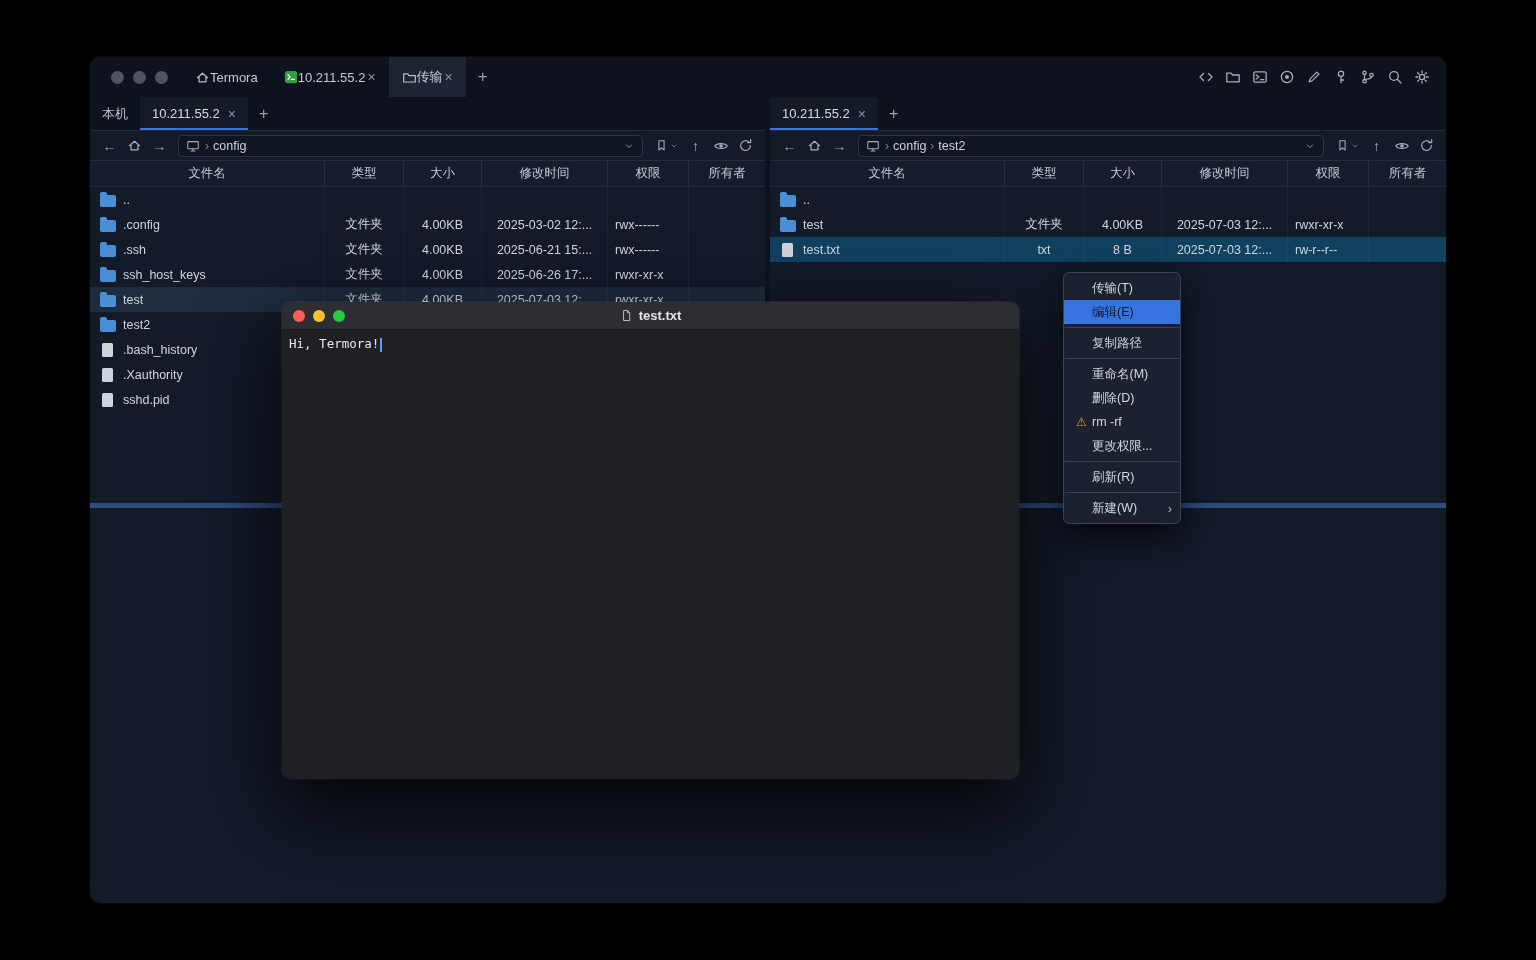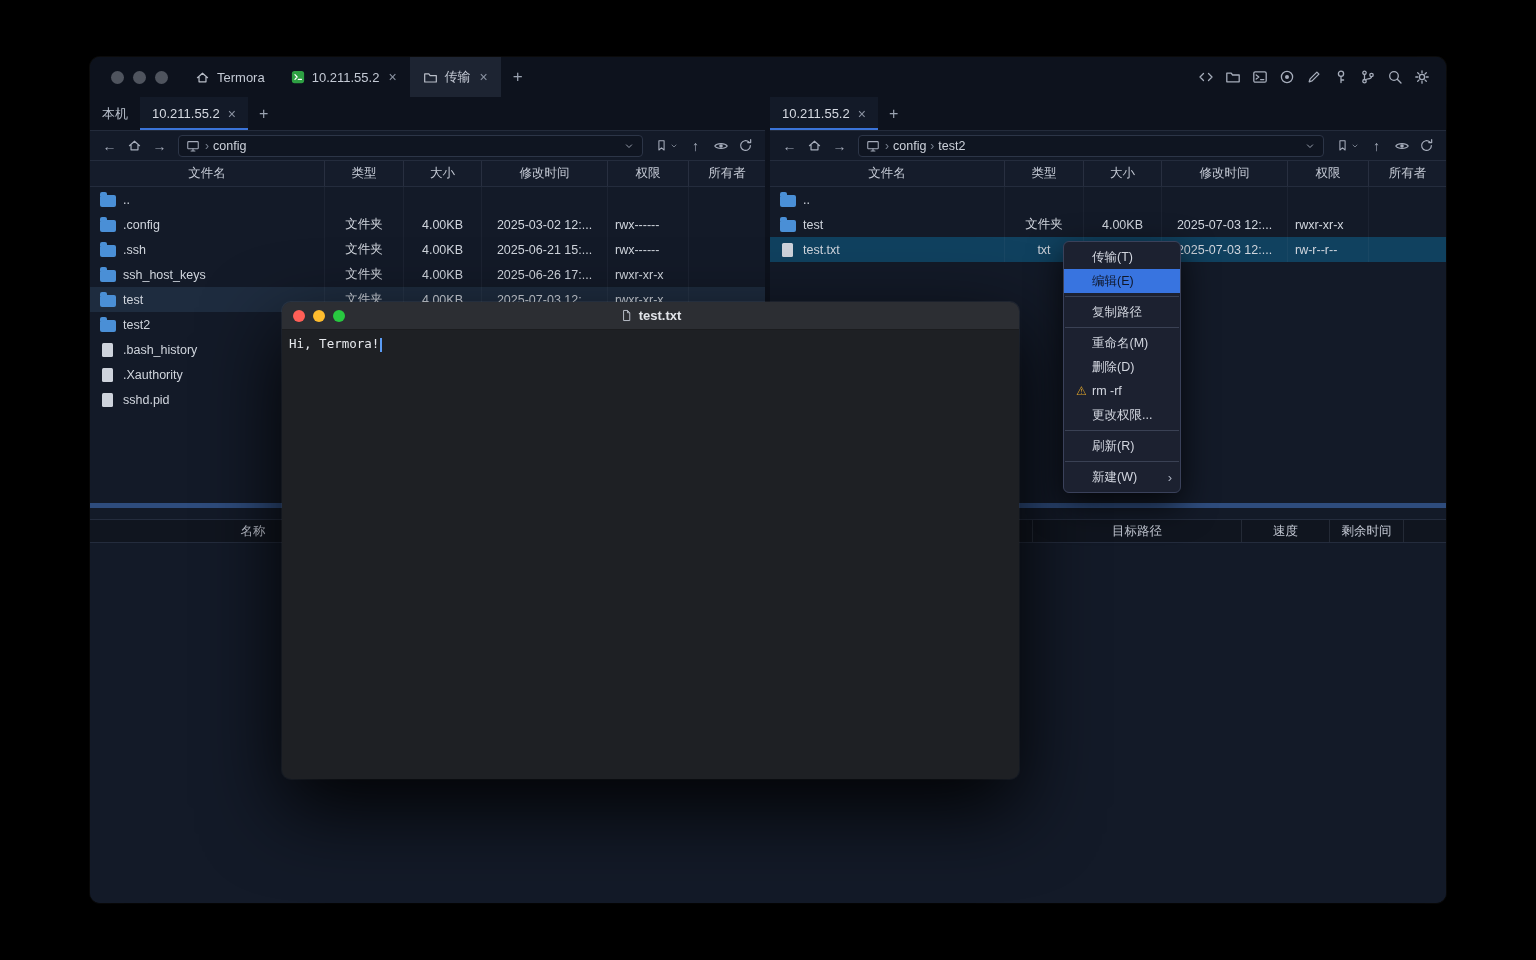--- a/index.html
+++ b/index.html
@@ -21,21 +21,21 @@
     background:#131a28; border-radius:10px; overflow:hidden;
     box-shadow:0 25px 70px rgba(0,0,0,.85), 0 0 0 1px rgba(255,255,255,.05);
     display:flex; flex-direction:column;
   }
 
   
   .titlebar { height:40px; flex:none; background:#0d121d; display:flex; align-items:stretch; }
   .traffic { display:flex; align-items:center; gap:9px; padding:0 14px 0 21px; }
   .light { width:13px; height:13px; border-radius:50%; background:#4f545e; }
   .main-tabs { display:flex; align-items:stretch; }
-  .mtab { display:flex; align-items:center; gap:7px; padding:0 13px; font-size:13px; color:#c4cad5; }
+  .mtab { display:flex; align-items:center; padding:0 13px; font-size:13px; color:#c4cad5; }
   .mtab.active { background:#1d2432; }
   .tab-close { color:#8b93a2; font-size:14px; line-height:1; margin-left:2px; }
   .mtab-add { display:flex; align-items:center; padding:0 12px; color:#9aa2b0; font-size:17px; }
   .tb-actions { margin-left:auto; display:flex; align-items:center; gap:5px; padding-right:13px; }
   .abtn { width:22px; height:22px; display:flex; align-items:center; justify-content:center; border-radius:4px; }
   .abtn svg { stroke:#a6adbb; fill:none; stroke-width:1.3; stroke-linecap:round; stroke-linejoin:round; }
 
   
   .panels { height:406px; flex:none; display:flex; }
   .panel { display:flex; flex-direction:column; background:#131a28; min-width:0; }
@@ -113,21 +113,21 @@
   .ed-light.red { background:#ff5f57; }
   .ed-light.yellow { background:#febc2e; }
   .ed-light.green { background:#28c840; }
   .ed-title { position:absolute; left:0; right:0; display:flex; align-items:center; justify-content:center; gap:6px; font-size:13px; font-weight:700; color:#e2e4e9; pointer-events:none; }
   .ed-title svg { stroke:#b9bec8; fill:none; stroke-width:1.2; stroke-linejoin:round; }
   .ed-content { flex:1; background:#1e2024; padding:6px 7px; font-family:"DejaVu Sans Mono","Liberation Mono",monospace; font-size:12.5px; color:#e7e9ed; }
   .cursor { display:inline-block; width:2px; height:14px; background:#5b9cf5; vertical-align:middle; margin-left:1px; }
 
   
   .ctx-menu {
-    position:absolute; left:1063px; top:241px; width:118px; z-index:60;
+    position:absolute; left:1063px; top:272px; width:118px; z-index:60;
     background:#1c2130; border:1px solid #3a415a; border-radius:6px; padding:3px 0;
     box-shadow:0 12px 34px rgba(0,0,0,.75); font-size:12.5px; color:#d3d7e0;
   }
   .mi { height:24px; display:flex; align-items:center; padding:0 8px 0 10px; gap:3px; }
   .mi.highlighted { background:#3874e0; color:#0f172a; }
   .mi-icon { width:15px; flex:none; display:flex; justify-content:center; color:#e0a52a; font-size:12px; }
   .mi-label { white-space:nowrap; }
   .mi-arrow { margin-left:auto; color:#aab1c0; font-size:13px; }
   .mi.divider { height:1px; background:#3a4154; margin:3px 1px; padding:0; }
 </style>
@@ -507,30 +507,20 @@
             <div class="fc c-mtime">2025-07-03 12:...</div>
             <div class="fc c-perm">rw-r--r--</div>
             <div class="fc c-owner"></div>
           </div>
         </div>
     </div>
   </div>
 
   <div class="hsplitter"></div>
 
-  <div class="queue">
-    <div class="tq-header">
-      <div class="tqc q-name">名称</div>
-      <div class="tqc q-mid"></div>
-      <div class="tqc q-target">目标路径</div>
-      <div class="tqc q-speed">速度</div>
-      <div class="tqc q-eta">剩余时间</div>
-      <div class="tqc q-tail"></div>
-    </div>
-  </div>
 </div>
 
 <div class="editor">
   <div class="ed-titlebar">
     <div class="ed-traffic">
       <span class="ed-light red"></span>
       <span class="ed-light yellow"></span>
       <span class="ed-light green"></span>
     </div>
     <div class="ed-title">

